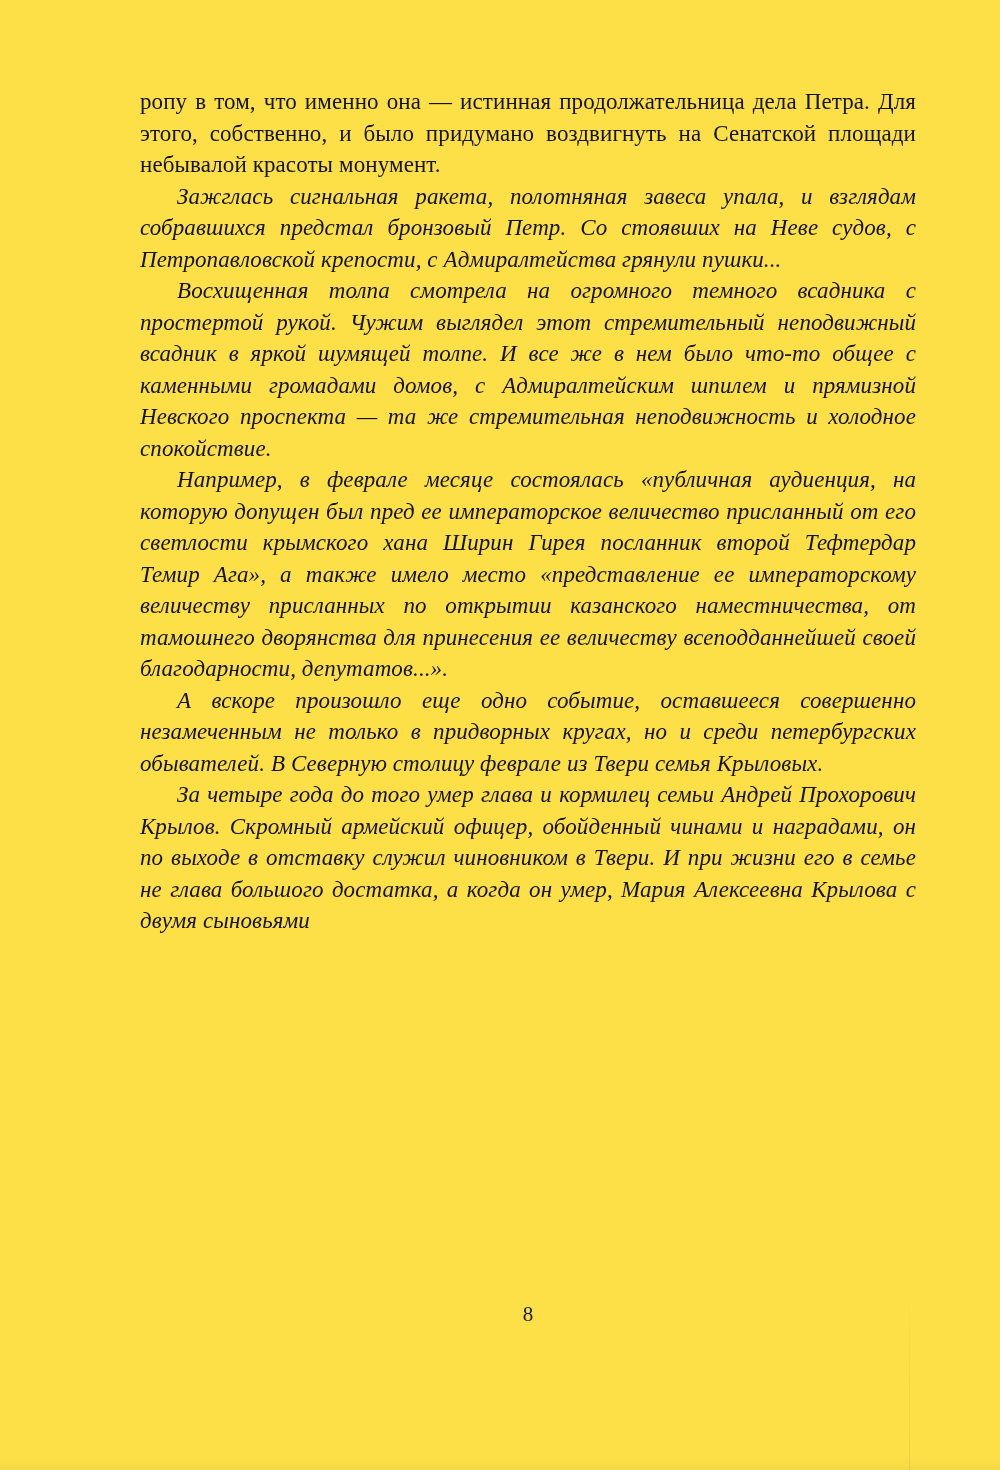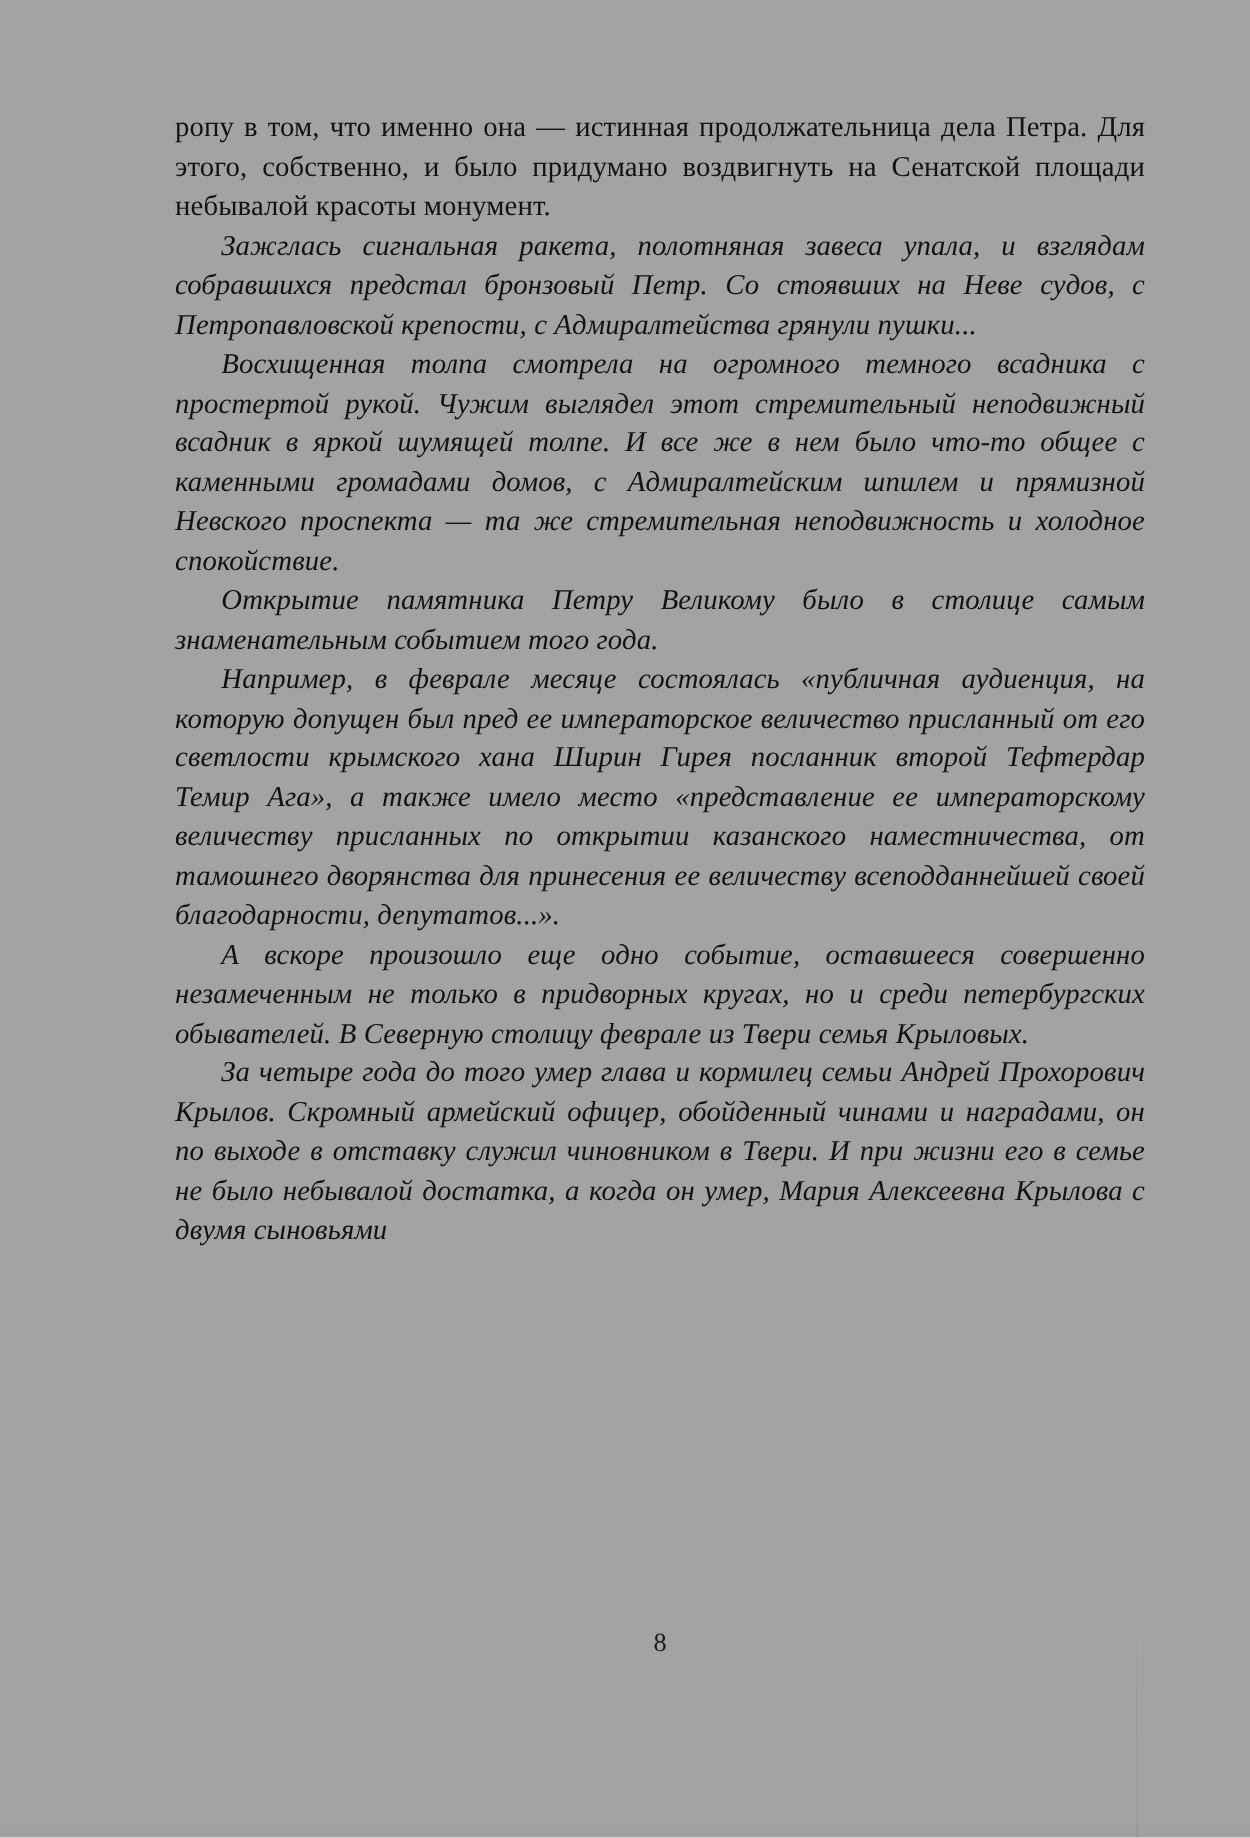--- a/index.html
+++ b/index.html
@@ -4,21 +4,21 @@
 <style>
   html, body {
     margin: 0;
     padding: 0;
     background: #ffffff;
   }
   .page {
     position: relative;
     width: 1000px;
     height: 1470px;
-    background: #a3a3a3;
+    background: #fde047;
     overflow: hidden;
     font-family: "Liberation Serif", "DejaVu Serif", serif;
     color: #121212;
   }
   .text-block {
     position: absolute;
     left: 140px;
     top: 86px;
     width: 776px;
     font-size: 23px;
@@ -62,21 +62,20 @@
   }
 </style>
 </head>
 <body>
 
 <div class="page">
   <div class="text-block" id="text-block">
       <p class="">ропу в том, что именно она — истинная продолжательница дела Петра. Для этого, собственно, и было придумано воздвигнуть на Сенатской площади небывалой красоты монумент.</p>
       <p class="indented">Зажглась сигнальная ракета, полотняная завеса упала, и взглядам собравшихся предстал бронзовый Петр. Со стоявших на Неве судов, с Петропавловской крепости, с Адмиралтейства грянули пушки...</p>
       <p class="indented">Восхищенная толпа смотрела на огромного темного всадника с простертой рукой. Чужим выглядел этот стремительный неподвижный всадник в яркой шумящей толпе. И все же в нем было что-то общее с каменными громадами домов, с Адмиралтейским шпилем и прямизной Невского проспекта — та же стремительная неподвижность и холодное спокойствие.</p>
-      <p class="indented">Открытие памятника Петру Великому было в столице самым знаменательным событием того года.</p>
       <p class="indented">Например, в феврале месяце состоялась «публичная аудиенция, на которую допущен был пред ее императорское величество присланный от его светлости крымского хана Ширин Гирея посланник второй Тефтердар Темир Ага», а также имело место «представление ее императорскому величеству присланных по открытии казанского наместничества, от тамошнего дворянства для принесения ее величеству всеподданнейшей своей благодарности, депутатов...».</p>
       <p class="indented">А вскоре произошло еще одно событие, оставшееся совершенно незамеченным не только в придворных кругах, но и среди петербургских обывателей. В Северную столицу феврале из Твери семья Крыловых.</p>
-      <p class="indented">За четыре года до того умер глава и кормилец семьи Андрей Прохорович Крылов. Скромный армейский офицер, обойденный чинами и наградами, он по выходе в отставку служил чиновником в Твери. И при жизни его в семье не было небывалой достатка, а когда он умер, Мария Алексеевна Крылова с двумя сыновьями</p>
+      <p class="indented">За четыре года до того умер глава и кормилец семьи Андрей Прохорович Крылов. Скромный армейский офицер, обойденный чинами и наградами, он по выходе в отставку служил чиновником в Твери. И при жизни его в семье не глава большого достатка, а когда он умер, Мария Алексеевна Крылова с двумя сыновьями</p>
     </div>
   <div class="page-number">8</div>
   <div class="scan-artifact-right"></div>
   <div class="scan-shadow-bottom"></div>
 </div>
 
 </body></html>

